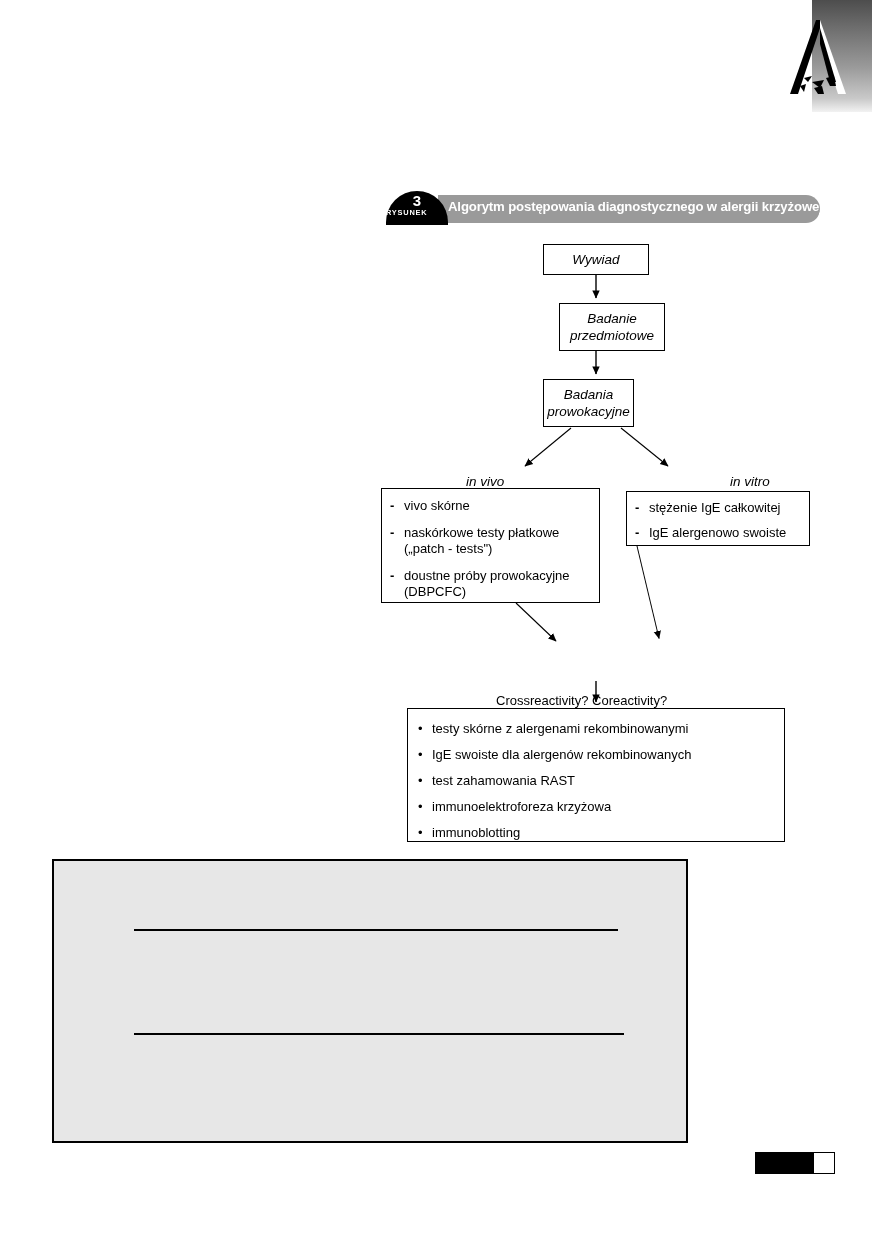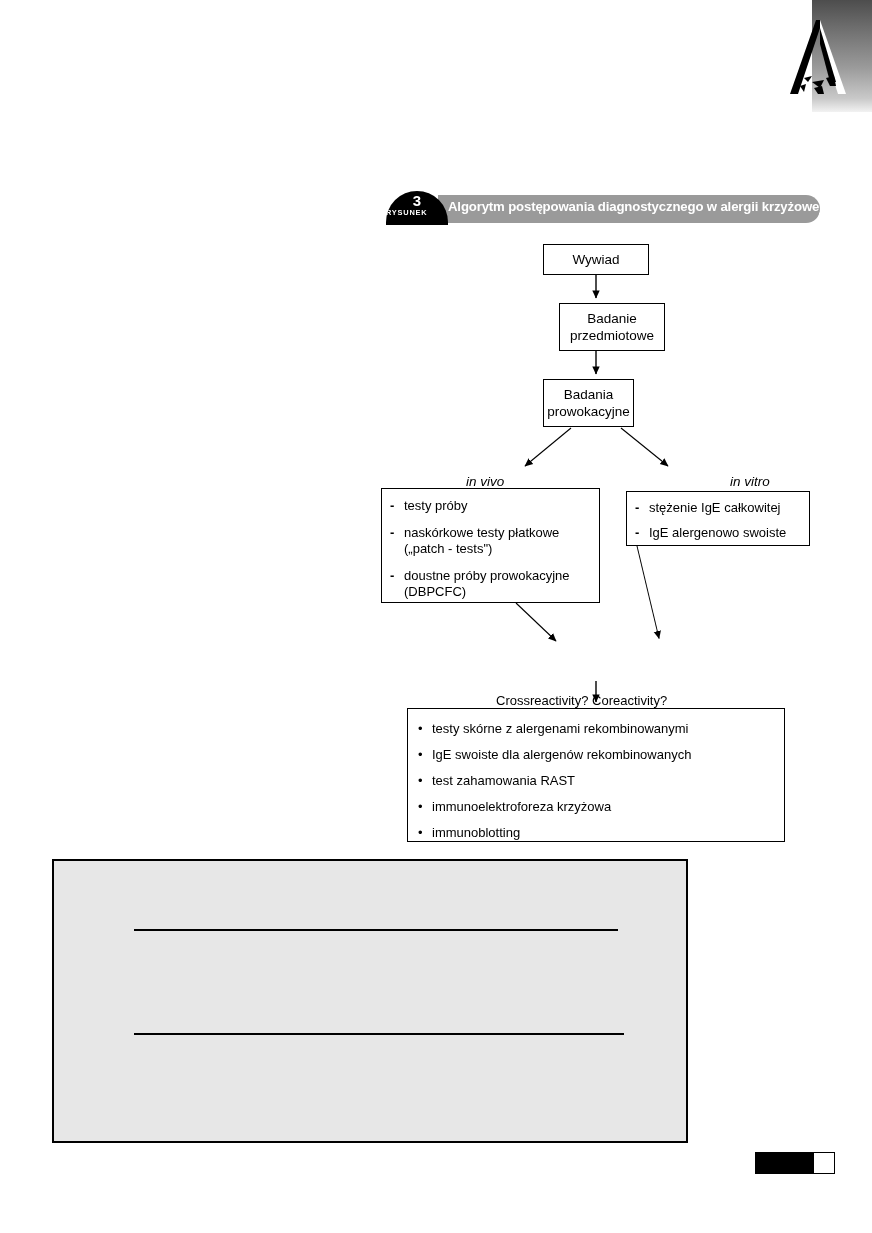--- a/index.html
+++ b/index.html
@@ -107,20 +107,21 @@
     border: 1.3px solid #000000;
     background: #ffffff;
     box-sizing: border-box;
     font-size: 13.5px;
     line-height: 17px;
     text-align: center;
     display: flex;
     flex-direction: column;
     justify-content: center;
     align-items: center;
+    font-style: italic;
   }
   .fbox .ln { display: block; white-space: nowrap; }
 
   .listbox {
     position: absolute;
     border: 1.3px solid #000000;
     background: #ffffff;
     box-sizing: border-box;
     font-size: 13px;
     line-height: 16px;
@@ -261,21 +262,21 @@
   <span class="ln">Badania</span>
   <span class="ln">prowokacyjne</span>
 </div>
 
 <div class="italic-label" style="left:466px; top:474px;">in vivo</div>
 <div class="italic-label" style="left:694px; top:474px;margin-left:36px;">in vitro</div>
 
 <div class="listbox" style="left:381px; top:488px; width:219px; height:115px; padding:9px 8px 0 8px;">
   <div class="row" style="margin-bottom:11px;">
     <span class="mk">-</span>
-    <span class="tx">testy próby</span>
+    <span class="tx">vivo skórne</span>
   </div>
   <div class="row" style="margin-bottom:11px;">
     <span class="mk">-</span>
     <span class="tx">naskórkowe testy płatkowe
 („patch - tests")</span>
   </div>
   <div class="row">
     <span class="mk">-</span>
     <span class="tx">doustne próby prowokacyjne
 (DBPCFC)</span>

